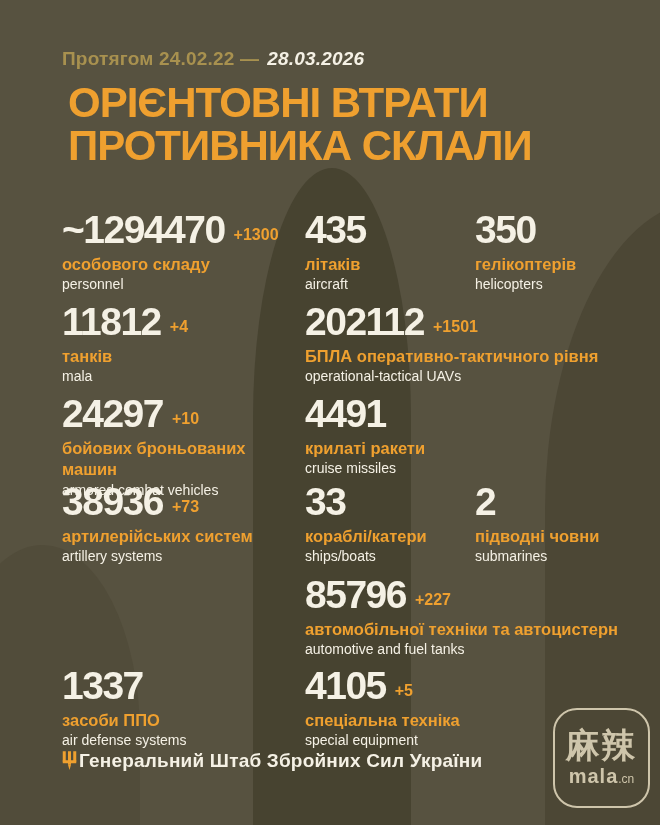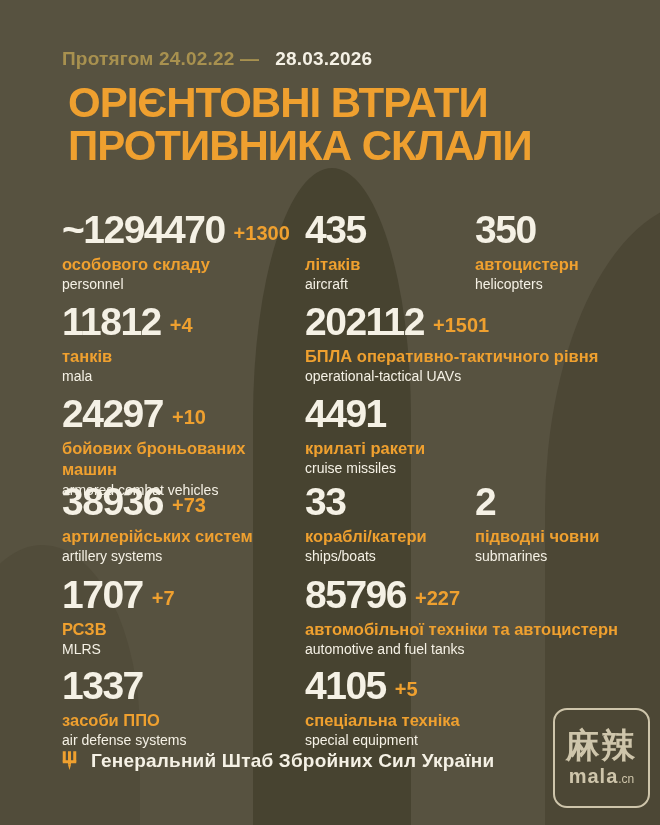--- a/index.html
+++ b/index.html
@@ -38,21 +38,21 @@
     opacity:.55;
     border-radius:97px 97px 0 0 / 190px 190px 0 0;
   }
   .content{position:absolute;inset:0;}
   
   .dateline{
     position:absolute;left:62px;top:48px;
     font-size:19px;font-weight:700;letter-spacing:.2px;
     color:var(--muted-gold);
   }
-  .dateline .end{color:var(--text-cream);margin-left:16px;}
+  .dateline .end{color:var(--text-cream);margin-left:8px;font-style:italic;}
   .title{
     position:absolute;left:60px;top:82px;
     font-size:42px;line-height:1.02;font-weight:800;
     letter-spacing:-1px;color:var(--accent-orange);
     text-transform:uppercase;
     margin-left:8px;
   }
   
   .stats{
     position:absolute;left:62px;top:210px;right:0;
@@ -62,47 +62,47 @@
   }
   .c1{grid-column:1;} .c2{grid-column:2;} .c3{grid-column:3;} .c23{grid-column:2/4;}
   .r1{grid-row:1;} .r2{grid-row:2;} .r3{grid-row:3;} .r4{grid-row:4;} .r5{grid-row:5;} .r6{grid-row:6;}
   .stat .numline{display:flex;align-items:baseline;}
   .stat .value{
     font-size:39px;line-height:1.0;font-weight:800;
     letter-spacing:-1.5px;color:var(--text-cream);
     white-space:nowrap;
   }
   .stat .delta{
-    font-size:20px;font-weight:800;color:var(--accent-orange);
+    font-size:16px;font-weight:800;color:var(--accent-orange);
     margin-left:9px;position:relative;top:-3px;letter-spacing:0;text-align:center;
   }
   .stat .delta:empty{display:none;}
   .stat .uk{
     margin-top:5px;
     font-size:16.5px;line-height:1.3;font-weight:700;
     color:var(--accent-orange);
   }
   .stat .en{
     font-size:14px;line-height:1.3;font-weight:400;
     color:var(--text-cream);
   }
   
   .footer{
     position:absolute;left:62px;top:750px;
-    display:flex;align-items:center;gap:14px;
+    display:flex;align-items:center;gap:2px;
   }
   .trident{fill:var(--accent-orange);flex:0 0 auto;}
   .footer-text{
     font-size:19px;font-weight:700;letter-spacing:.2px;
     color:var(--text-cream);
   }
   
   .watermark{
     position:absolute;left:553px;top:708px;width:97px;height:100px;
-    border:2.5px solid var(--watermark);border-radius:14px;
+    border:2.5px solid var(--watermark);border-radius:24px;
     display:flex;flex-direction:column;align-items:center;justify-content:center;
     color:var(--watermark);opacity:.9;
   }
   .watermark .cjk{font-size:34px;line-height:1.05;font-weight:700;letter-spacing:2px;}
   .watermark .latin{font-size:20px;font-weight:700;letter-spacing:1px;margin-top:1px;text-align:right;}
   .watermark .latin .suffix{font-size:12px;font-weight:400;letter-spacing:0;}
 </style>
 </head>
 <body>
 
@@ -139,21 +139,21 @@
             <span class="value">435</span>
           </div>
         <div class="uk">літаків</div>
         <div class="en">aircraft</div>
       </div>
 
       <div class="stat r1 c3">
         <div class="numline">
             <span class="value">350</span>
           </div>
-        <div class="uk">автоцистерн</div>
+        <div class="uk">гелікоптерів</div>
         <div class="en">helicopters</div>
       </div>
 
       <div class="stat r2 c1">
         <div class="numline">
             <span class="value">11812</span>
             <span class="delta">+4</span>
           </div>
         <div class="uk">танків</div>
         <div class="en">mala</div>
@@ -203,28 +203,20 @@
       </div>
 
       <div class="stat r4 c3">
         <div class="numline">
             <span class="value">2</span>
           </div>
         <div class="uk">підводні човни</div>
         <div class="en">submarines</div>
       </div>
 
-      <div class="stat r5 c1">
-        <div class="numline">
-            <span class="value">1707</span>
-            <span class="delta">+7</span>
-          </div>
-        <div class="uk">РСЗВ</div>
-        <div class="en">MLRS</div>
-      </div>
 
       <div class="stat r5 c23">
         <div class="numline">
             <span class="value">85796</span>
             <span class="delta">+227</span>
           </div>
         <div class="uk">автомобільної техніки та автоцистерн</div>
         <div class="en">automotive and fuel tanks</div>
       </div>
 

